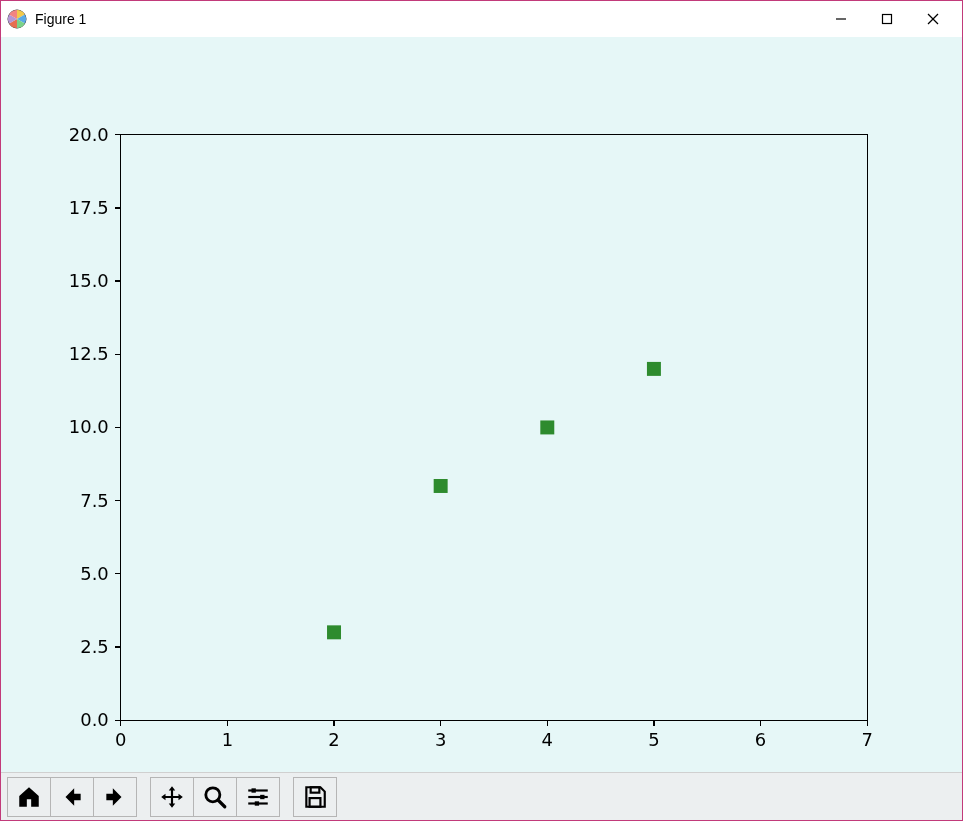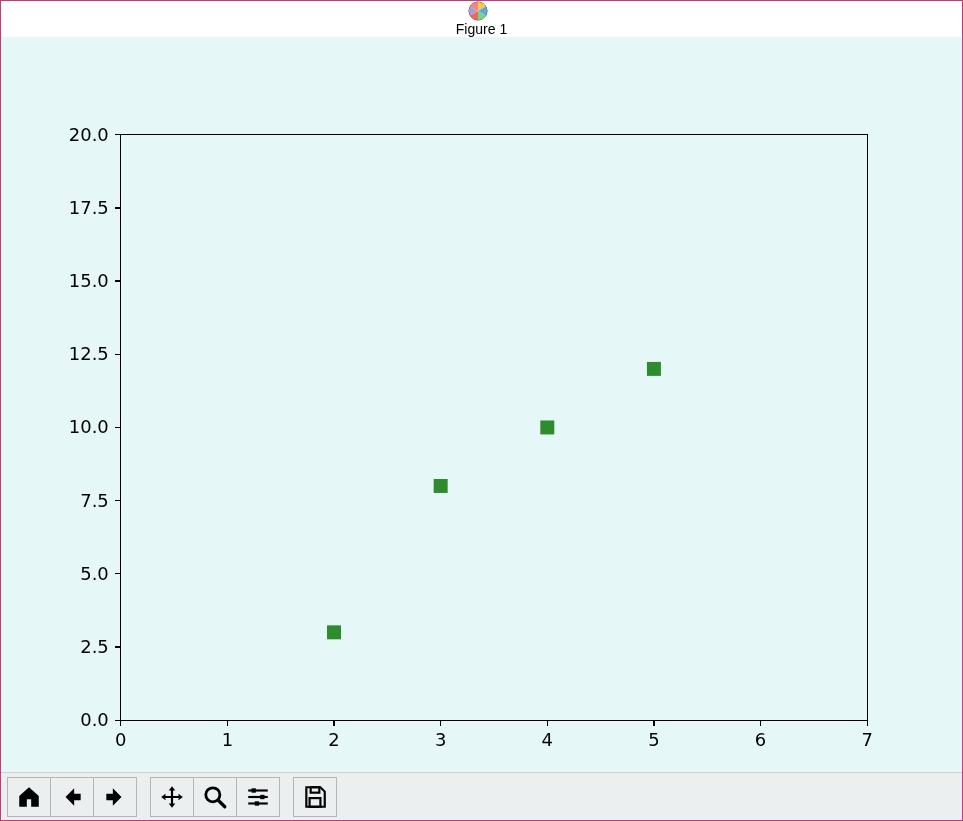--- a/index.html
+++ b/index.html
@@ -16,21 +16,20 @@
 
   
   .titlebar {
     height: 36px;
     display: flex;
     align-items: center;
     padding: 0 6px;
     background: #ffffff;
     color: #000;
     font-size: 14px;
-    flex-direction: column;
   }
   .titlebar .app-icon {
     width: 20px; height: 20px;
     margin-right: 8px;
     display: inline-flex;
     align-items: center; justify-content: center;
   }
   .titlebar .title-text { flex: 0 0 auto; }
   .titlebar .spacer { flex: 1 1 auto; }
   .win-controls { display: flex; align-items: center; }

